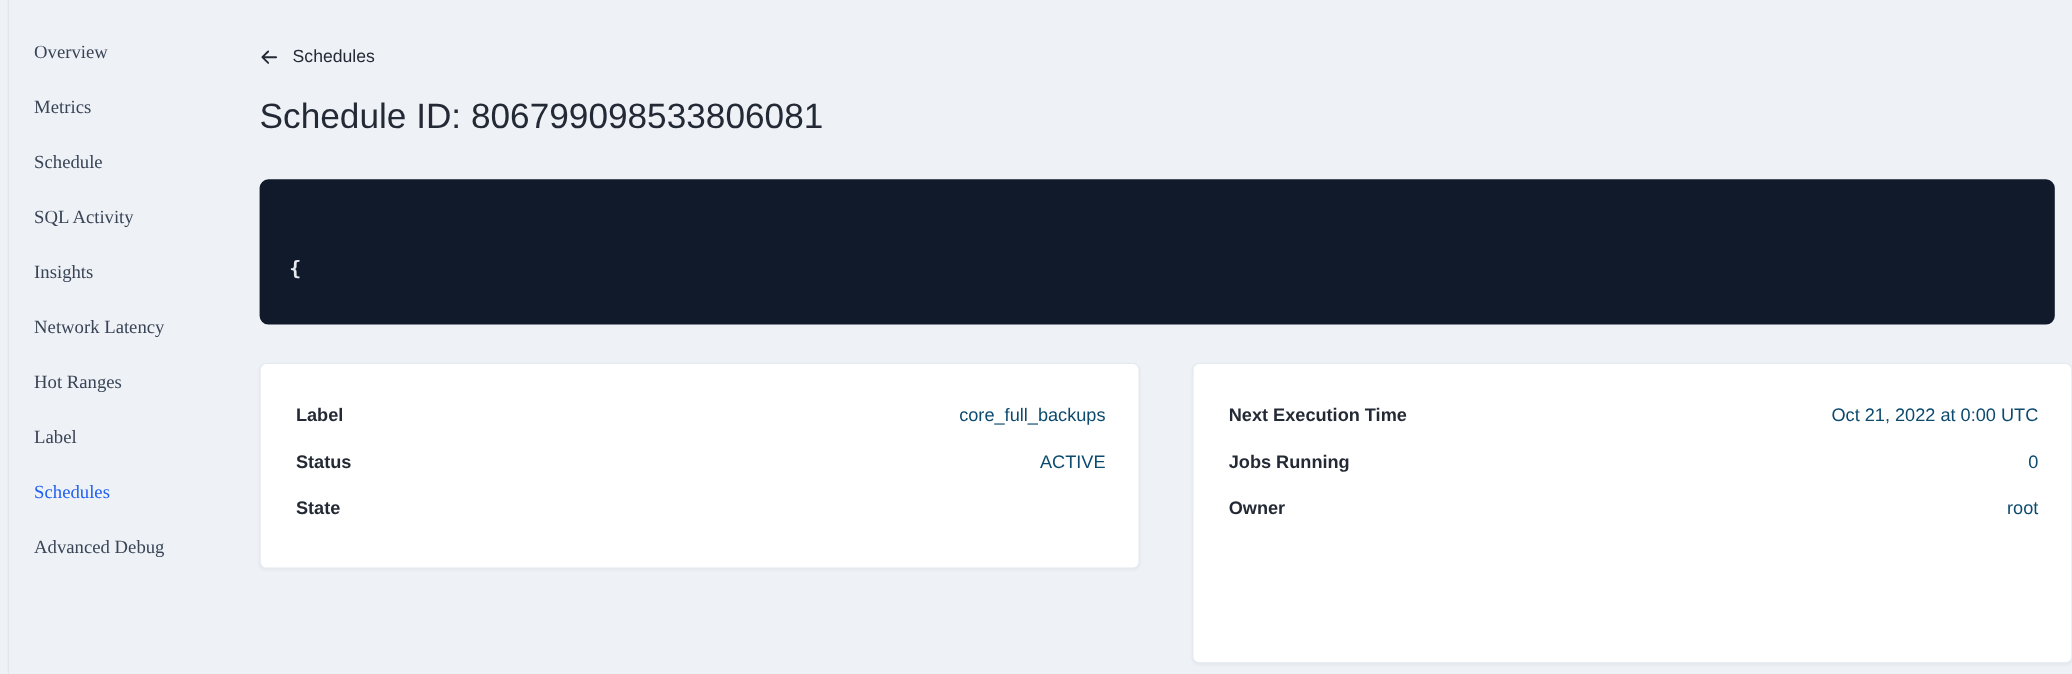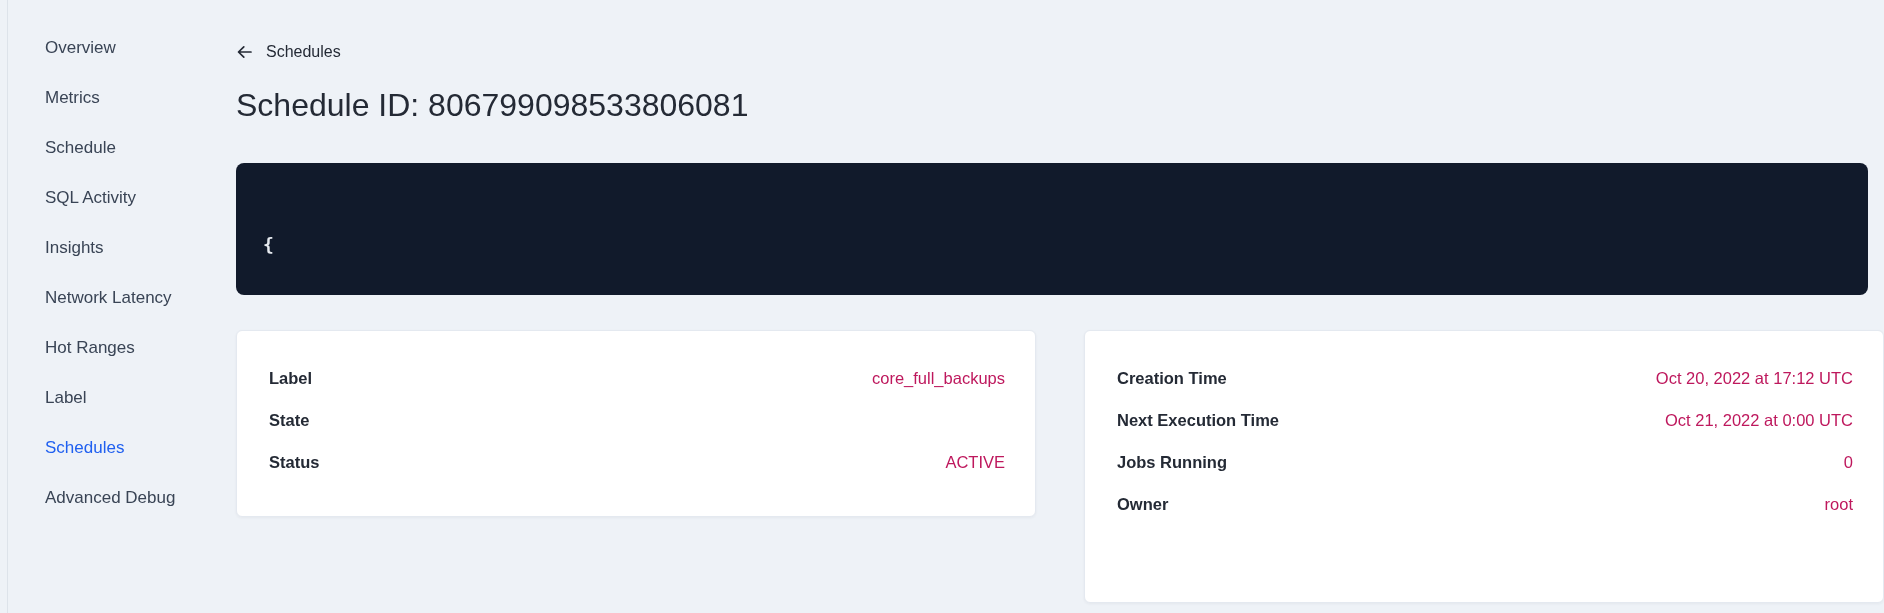--- a/index.html
+++ b/index.html
@@ -9,21 +9,21 @@
     background:#eef2f7;
     position:relative;
     overflow:hidden;
     color:#242a35;
   }
   .left-edge-line {
     position:absolute; left:7px; top:0; width:1px; height:613px;
     background:#dde3ea;
   }
   
-  .sidebar { position:absolute; left:45px; top:37px; width:180px; }
+  .sidebar { position:absolute; left:31px; top:37px; width:180px;font-family:Liberation Serif, serif; }
   .side-item {
     height:22px; line-height:22px; margin-bottom:28px;
     font-size:17px; color:#394455; cursor:pointer; white-space:nowrap;
   }
   .side-item.active .side-label { color:#2060f0; }
   
   .main { position:absolute; left:236px; top:0; width:1632px; }
   .back-link {
     position:absolute; top:43px; left:0;
     display:flex; align-items:center; gap:13px;
@@ -53,21 +53,21 @@
     box-shadow:0 1px 3px rgba(36,42,53,0.05);
     padding:26px 30px 0 32px;
   }
   .card-left  { height:187px; }
   .card-right { height:273px; }
   .detail-row {
     height:42px; display:flex; align-items:center;
     justify-content:space-between;
   }
   .row-label { font-size:16.5px; font-weight:700; color:#242a35; }
-  .row-value { font-size:16.5px; font-weight:400; color:#be185d; text-align:right; }
+  .row-value { font-size:16.5px; font-weight:400; color:#0c4a6e; text-align:right; }
 </style>
 </head>
 <body>
 
 <div class="left-edge-line"></div>
 
 <nav class="sidebar">
 
     <div class="side-item">
       <span class="side-label">Overview</span>
@@ -135,36 +135,32 @@
   <div class="cards">
 
     <section class="card card-left">
 
         <div class="detail-row">
           <span class="row-label">Label</span>
           <span class="row-value">core_full_backups</span>
         </div>
 
         <div class="detail-row">
-          <span class="row-label">State</span>
-          <span class="row-value"></span>
+          <span class="row-label">Status</span>
+          <span class="row-value">ACTIVE</span>
         </div>
 
         <div class="detail-row">
-          <span class="row-label">Status</span>
-          <span class="row-value">ACTIVE</span>
+          <span class="row-label">State</span>
+          <span class="row-value"></span>
         </div>
       </section>
 
     <section class="card card-right">
 
-        <div class="detail-row">
-          <span class="row-label">Creation Time</span>
-          <span class="row-value">Oct 20, 2022 at 17:12 UTC</span>
-        </div>
 
         <div class="detail-row">
           <span class="row-label">Next Execution Time</span>
           <span class="row-value">Oct 21, 2022 at 0:00 UTC</span>
         </div>
 
 
         <div class="detail-row">
           <span class="row-label">Jobs Running</span>
           <span class="row-value">0</span>

